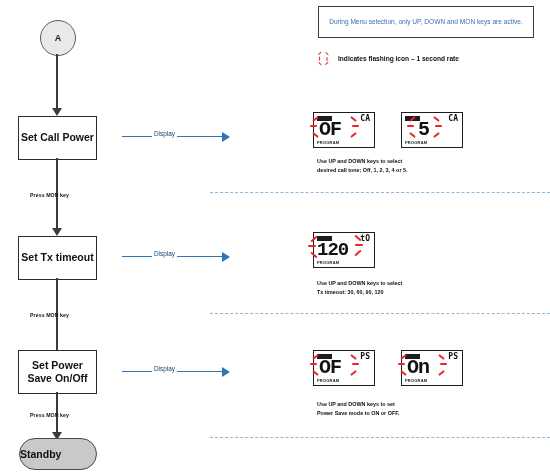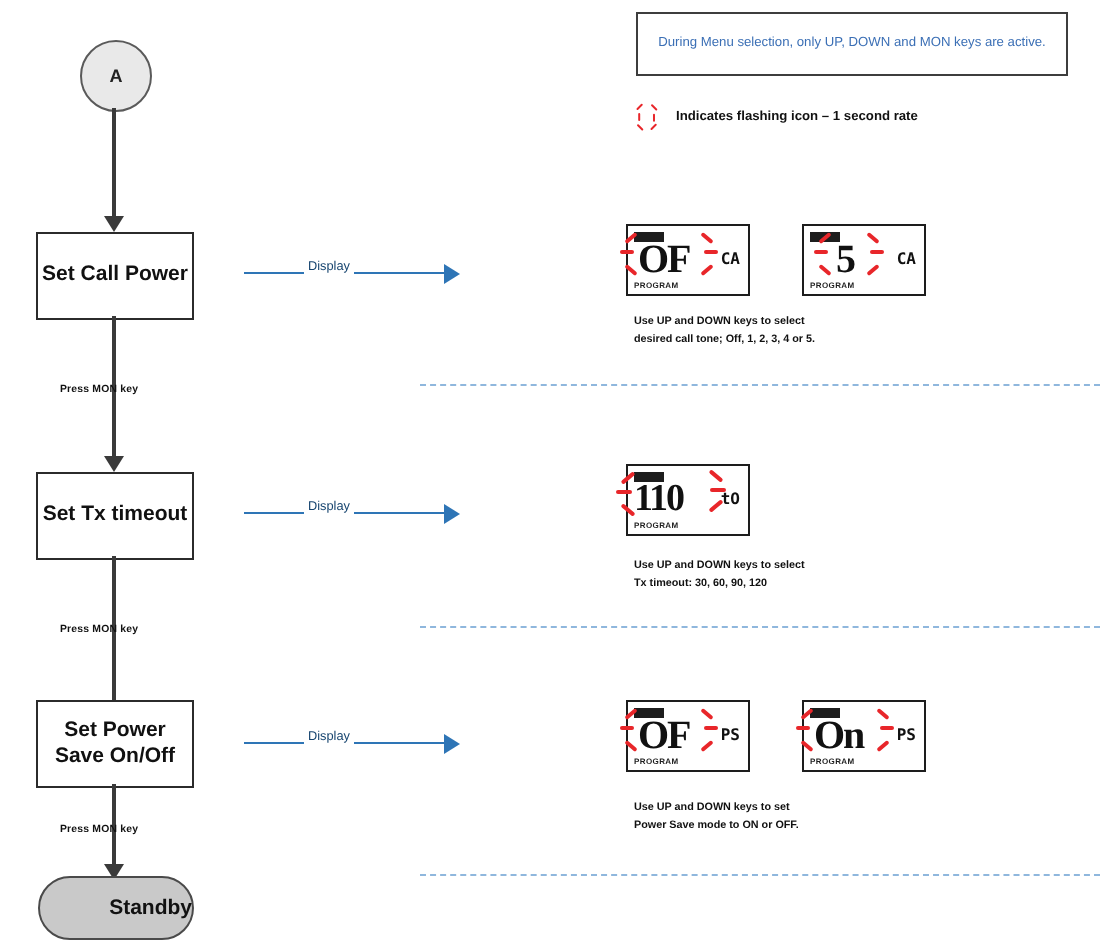--- a/index.html
+++ b/index.html
@@ -17,21 +17,21 @@
     display:flex;align-items:center;justify-content:center;
     font-size:9px;font-weight:bold;color:#222;
   }
   .proc-box{
     position:absolute;background:#ffffff;border:1.6px solid #2b2b2b;
     display:flex;align-items:center;justify-content:center;text-align:center;
     font-size:10.5px;font-weight:bold;color:#111;line-height:1.25;
   }
   .terminator{
     position:absolute;background:#c9c9c9;border:1.6px solid #4a4a4a;
-    border-radius:22px;display:flex;align-items:center;justify-content:flex-end;
+    border-radius:22px;display:flex;align-items:center;justify-content:flex-start;
     font-size:10.5px;font-weight:bold;color:#111;
   }
   .vline{position:absolute;width:2px;background:#3a3a3a;}
   .arrowhead-down{
     position:absolute;width:0;height:0;
     border-left:5px solid transparent;border-right:5px solid transparent;
     border-top:8px solid #3a3a3a;
   }
   .flow-label{
     position:absolute;font-size:5.2px;color:#111;white-space:nowrap;
@@ -75,26 +75,26 @@
   }
   .lcd .badge{
     position:absolute;left:3px;top:2.5px;width:15px;height:5px;background:#1d1d1d;
   }
   .lcd .prog{
     position:absolute;left:3px;bottom:2px;font-size:4px;font-weight:bold;
     color:#1d1d1d;letter-spacing:.2px;
   }
   .lcd .bigval{
     position:absolute;left:5px;top:7px;
-    font-family:Liberation Serif, serif;
+    font-family:Liberation Mono, monospace;
     font-size:20px;font-weight:bold;color:#111;line-height:20px;
     letter-spacing:-1px;
   }
   .lcd .suffix{
-    position:absolute;right:4px;bottom:13px;
+    position:absolute;right:4px;bottom:24px;
     font-family:"DejaVu Sans Mono",monospace;
     font-size:8px;font-weight:bold;color:#111;
   }
   
   .ticks i{position:absolute;background:#e8262a;border-radius:1px;}
 
   .cap{
     position:absolute;font-size:5.4px;color:#111;line-height:1.6;
     white-space:pre-line;font-weight:bold;
   }
@@ -192,21 +192,21 @@
     <span class="lbl" style="left:30px;">Display</span>
   </div>
 
   <div class="vline" style="left:56px;top:278px;height:74px;"></div>
   <div class="flow-label" style="left:30px;top:312px;">Press MON key</div>
   <div class="arrowhead-down" style="left:52px;top:350px;"></div>
 
   <div class="lcd-wrap" style="left:313px;top:232px;">
     <div class="lcd" style="left:0px;">
       <span class="badge"></span>
-      <span class="bigval" style="left:3px;font-size:19px;">110</span>
+      <span class="bigval" style="left:3px;font-size:19px;">120</span>
       <span class="suffix">tO</span>
       <span class="prog">PROGRAM</span>
       <span class="ticks">
         <i style="left:-6px;top:12px;width:8px;height:2px;"></i>
         <i style="left:-4px;top:5px;width:8px;height:2px;transform:rotate(-40deg);"></i>
         <i style="left:-4px;top:21px;width:8px;height:2px;transform:rotate(40deg);"></i>
         <i style="left:41px;top:11px;width:8px;height:2px;"></i>
         <i style="left:40px;top:4px;width:8px;height:2px;transform:rotate(40deg);"></i>
         <i style="left:40px;top:19px;width:8px;height:2px;transform:rotate(-40deg);"></i>
       </span>

